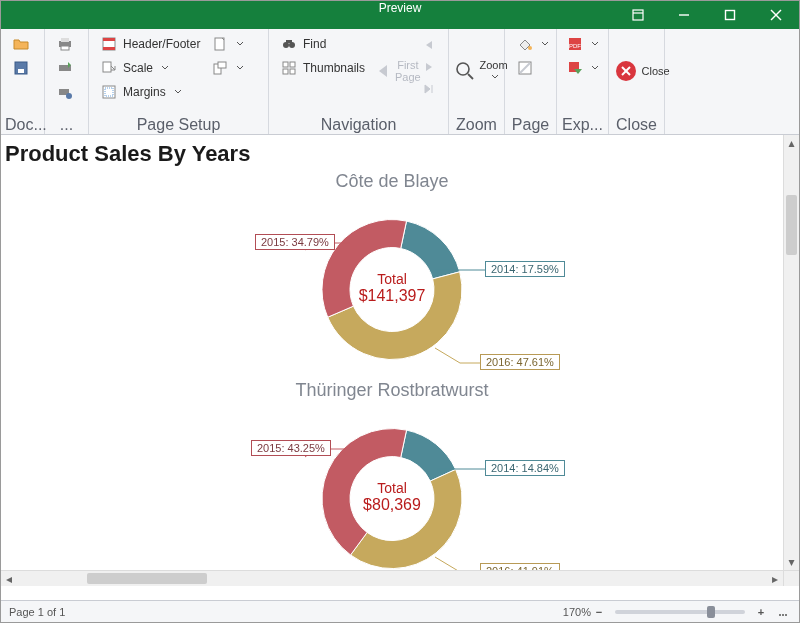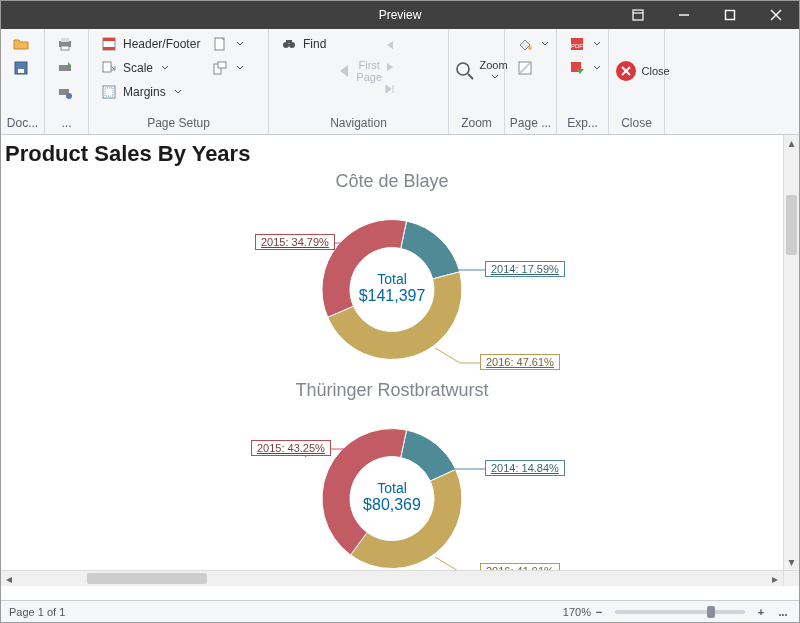--- a/index.html
+++ b/index.html
@@ -1,28 +1,28 @@
 <!DOCTYPE html>
 <html><head>
 <meta charset="utf-8">
 <style>
   * { box-sizing: border-box; }
   html, body { margin:0; padding:0; font-family: "Segoe UI", Tahoma, sans-serif; font-size:12px; color:#333; }
   body { width:800px; height:623px; overflow:hidden; background:#fff; position:relative; border:1px solid #9a9a9a;}
   
-  .titlebar { height:28px; background:#404040; color:#fff; display:flex; align-items:center; position:relative; }
+  .titlebar { height:28px; background:#15803d; color:#fff; display:flex; align-items:flex-start; position:relative; }
   .titlebar .title { position:absolute; left:50%; transform:translateX(-50%); font-size:12px; }
   .titlebar .wbtns { margin-left:auto; display:flex; height:100%; }
   .titlebar .wbtn { width:46px; display:flex; align-items:center; justify-content:center; cursor:pointer; }
   .titlebar .wbtn svg { stroke:#fff; fill:none; }
   
   .ribbon { height:106px; background:#f5f6f8; border-bottom:1px solid #c9ccd3; display:flex; }
   .group { border-right:1px solid #d6d9df; display:flex; flex-direction:column; }
   .group .body { flex:1; display:flex; align-items:flex-start; padding:4px 6px 0 6px; }
-  .group .glabel { height:18px; text-align:center; font-size:12px; color:#5a5f6a; position:relative; padding:0 4px;}
+  .group .glabel { height:18px; text-align:center; font-size:16px; color:#5a5f6a; position:relative; padding:0 4px;}
   .col { display:flex; flex-direction:column; gap:2px; }
   .btn-s { height:22px; display:flex; align-items:center; gap:6px; padding:0 6px; border-radius:2px; cursor:pointer; white-space:nowrap;}
   .btn-s .ic { width:16px; height:16px; display:inline-flex; align-items:center; justify-content:center; }
   .btn-l { width:46px; height:72px; display:flex; flex-direction:row; align-items:center; justify-content:flex-start; padding-top:4px; gap:4px; border-radius:2px; cursor:pointer; text-align:center; line-height:1.1; font-size:11px;}
   .btn-l.disabled, .btn-s.disabled { color:#b5b9c2; cursor:default; }
   .btn-l .ic { width:24px; height:24px; display:flex; align-items:center; justify-content:center;}
   .chev { margin-left:2px; }
   .ic svg { display:block; }
   
   .workspace { position:absolute; top:134px; bottom:36px; left:0; right:0; background:#fff; }
@@ -36,23 +36,23 @@
   .hsb .arr.l{left:0;} .hsb .arr.r{right:0;}
   .hsb .track{position:absolute; left:16px; right:16px; top:0; bottom:0;}
   .hsb .thumb{position:absolute; top:2px; bottom:2px; left:70px; width:120px; background:#cdcdcd; border-radius:2px;}
   .corner{position:absolute;right:0;bottom:0;width:16px;height:16px;background:#f0f0f0;border-left:1px solid #dcdcdc;border-top:1px solid #dcdcdc;}
   
   .report-title { font-size:22px; font-weight:700; color:#1a1a1a; margin:0 0 4px 0;}
   .chart-block { position:relative; width:100%; }
   .chart-title { text-align:center; font-size:18px; color:#808690; margin:2px 0 6px 0;}
   .chart-body { position:relative; height:180px; }
   .donut-wrap { position:absolute; left:50%; top:50%; transform:translate(-50%,-48%);}
-  .center-label { position:absolute; left:50%; top:50%; transform:translate(-50%,-50%); text-align:center; font-size:14px; color:#0369a1;}
+  .center-label { position:absolute; left:50%; top:50%; transform:translate(-50%,-50%); text-align:center; font-size:14px; color:#b91c1c;}
   .center-label .t{ font-size:14px;} .center-label .v{ font-size:16px;}
-  .callout { position:absolute; font-size:11px; color:#555; border:1px solid; padding:1px 5px; background:#fff; white-space:nowrap;text-decoration:underline;}
+  .callout { position:absolute; font-size:11px; color:#555; border:1px solid; padding:1px 5px; background:#fff; white-space:nowrap;}
   .callout.red  { border-color:#b24d55; color:#7a3a40; }
   .callout.teal { border-color:#4f8a97; color:#3a6570; }
   .callout.gold { border-color:#b89a55; color:#7a6530; }
   .lead { position:absolute; stroke-width:1;}
   
   .status { position:absolute; left:0; right:0; bottom:0; height:22px; background:#f5f6f8; border-top:1px solid #c9ccd3; display:flex; align-items:center; padding:0 8px; font-size:11px; color:#555;}
   .status .spacer{flex:1;}
   .zoomslider{ width:130px; height:4px; background:#d0d3da; position:relative; margin:0 8px; border-radius:2px;}
   .zoomslider .knob{position:absolute; top:-4px; width:8px; height:12px; background:#8a8f9a; border-radius:2px; left:92px;}
   .zbtn{ width:16px; height:16px; display:flex; align-items:center; justify-content:center; cursor:pointer; font-weight:bold; color:#555;}
@@ -218,20 +218,31 @@
         <div class="btn-s">
             <span class="ic">
               <svg width="16" height="16">
                 <circle cx="5" cy="9" r="3" fill="#555"></circle>
                 <circle cx="11" cy="9" r="3" fill="#555"></circle>
                 <rect x="5" y="4" width="6" height="3" fill="#555"></rect>
               </svg>
             </span>
             <span>Find</span>
           </div>
+        <div class="btn-s">
+            <span class="ic">
+              <svg width="16" height="16">
+                <rect x="2" y="2" width="5" height="5" fill="#fff" stroke="#888"></rect>
+                <rect x="9" y="2" width="5" height="5" fill="#fff" stroke="#888"></rect>
+                <rect x="2" y="9" width="5" height="5" fill="#fff" stroke="#888"></rect>
+                <rect x="9" y="9" width="5" height="5" fill="#fff" stroke="#888"></rect>
+              </svg>
+            </span>
+            <span>Thumbnails</span>
+          </div>
       </div>
       <div class="btn-l disabled">
         <span class="ic">
             <svg width="20" height="20">
               <path d="M6 4v12M16 4l-8 6 8 6z" fill="#c7cad1"></path>
             </svg>
           </span>
         <div><span>First</span><br><span>Page</span></div>
       </div>
       <div class="col" style="padding-top:2px;">
@@ -298,21 +309,21 @@
                 <rect x="2" y="2" width="12" height="12" fill="#fff" stroke="#888"></rect>
                 <line x1="3" y1="13" x2="13" y2="3" stroke="#c7cad1" stroke-width="2"></line>
               </svg>
             </span>
           </div>
     </div>
       </div>
     <div class="glabel">Page ...</div>
   </div>
 
-  <div class="group" style="width:52px;">
+  <div class="group" style="width:52px;align-items:center;">
     <div class="body">
         <div class="col">
       <div class="btn-s">
             <span class="ic">
               <svg width="16" height="16">
                 <rect x="2" y="2" width="12" height="12" fill="#d44"></rect>
                 <text x="8" y="12" font-size="6" fill="#fff" text-anchor="middle">PDF</text>
               </svg>
             </span>
             <span class="chev"><svg width="8" height="8">

